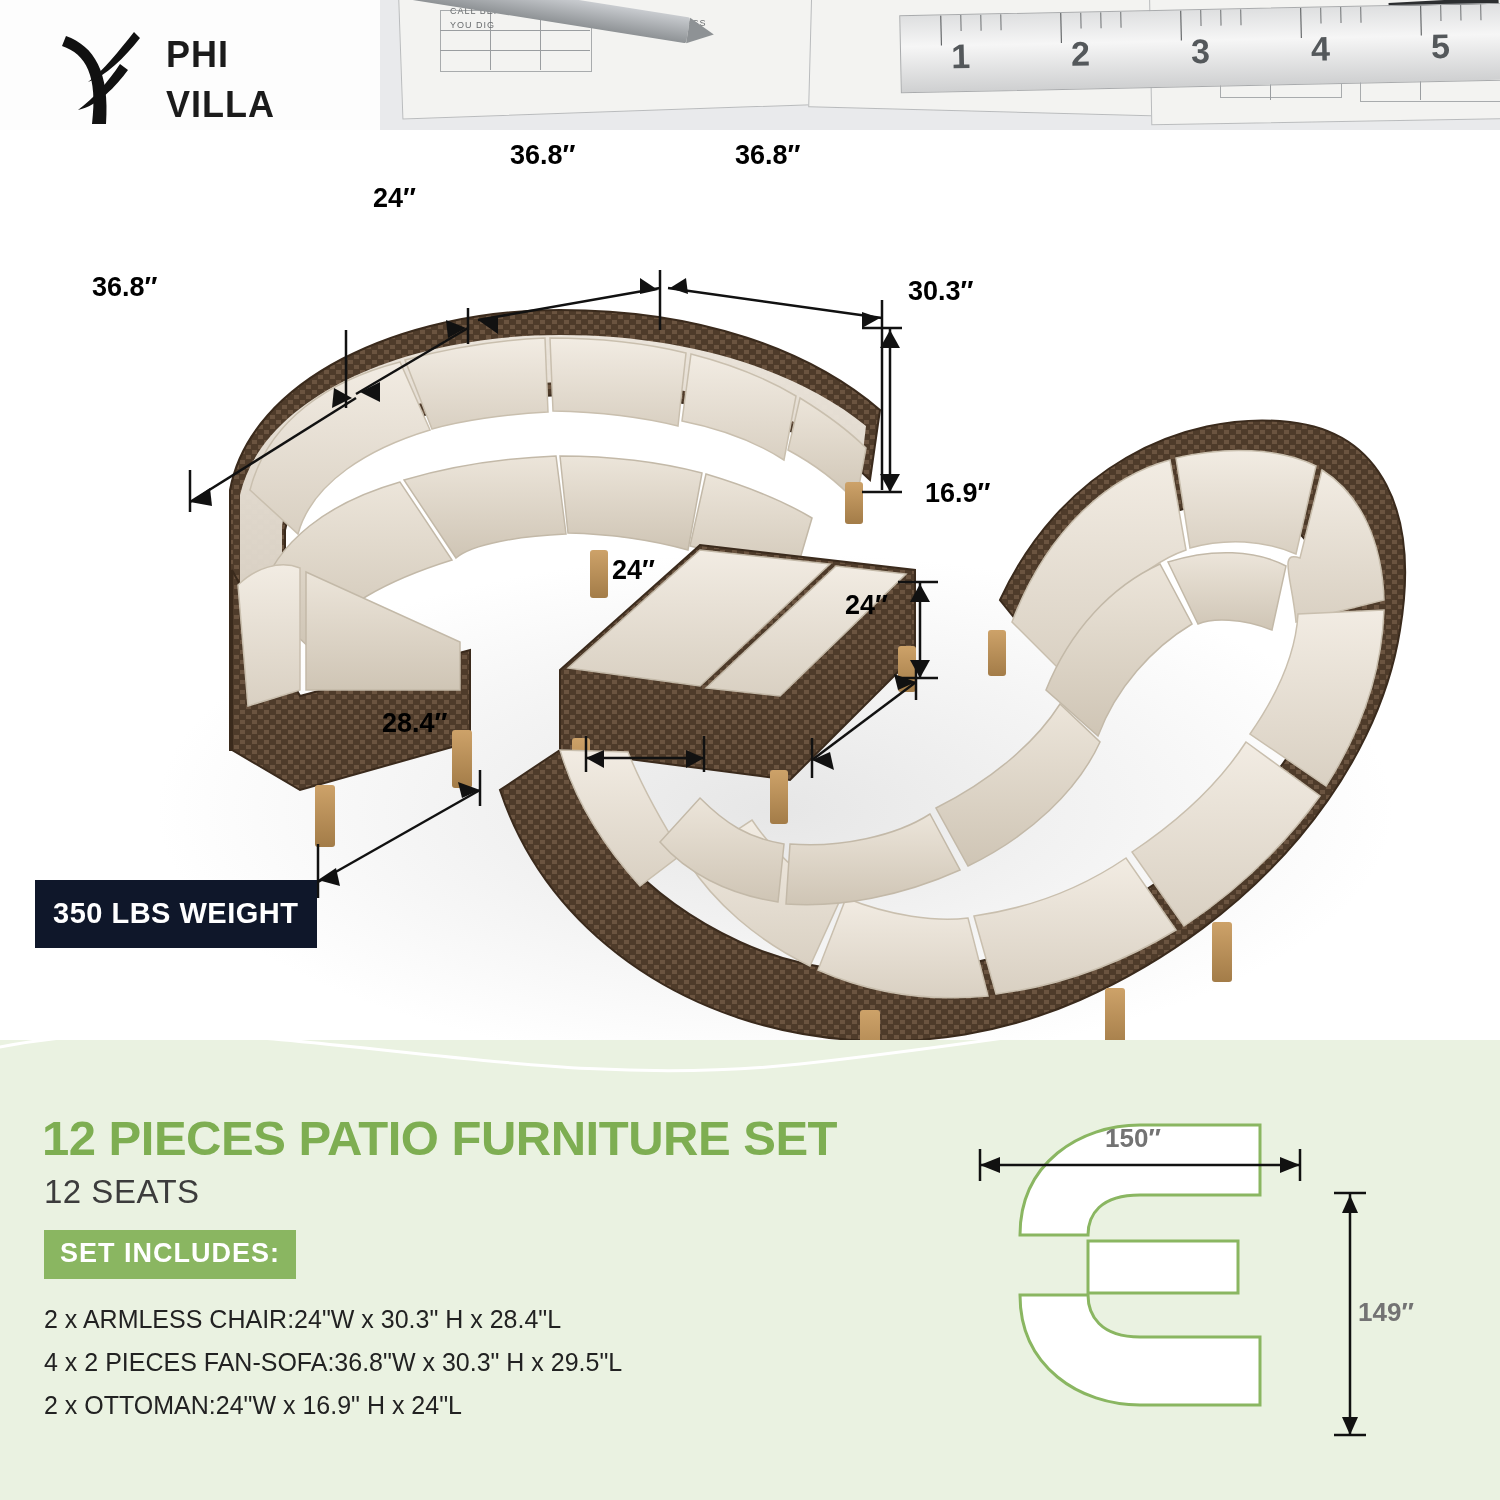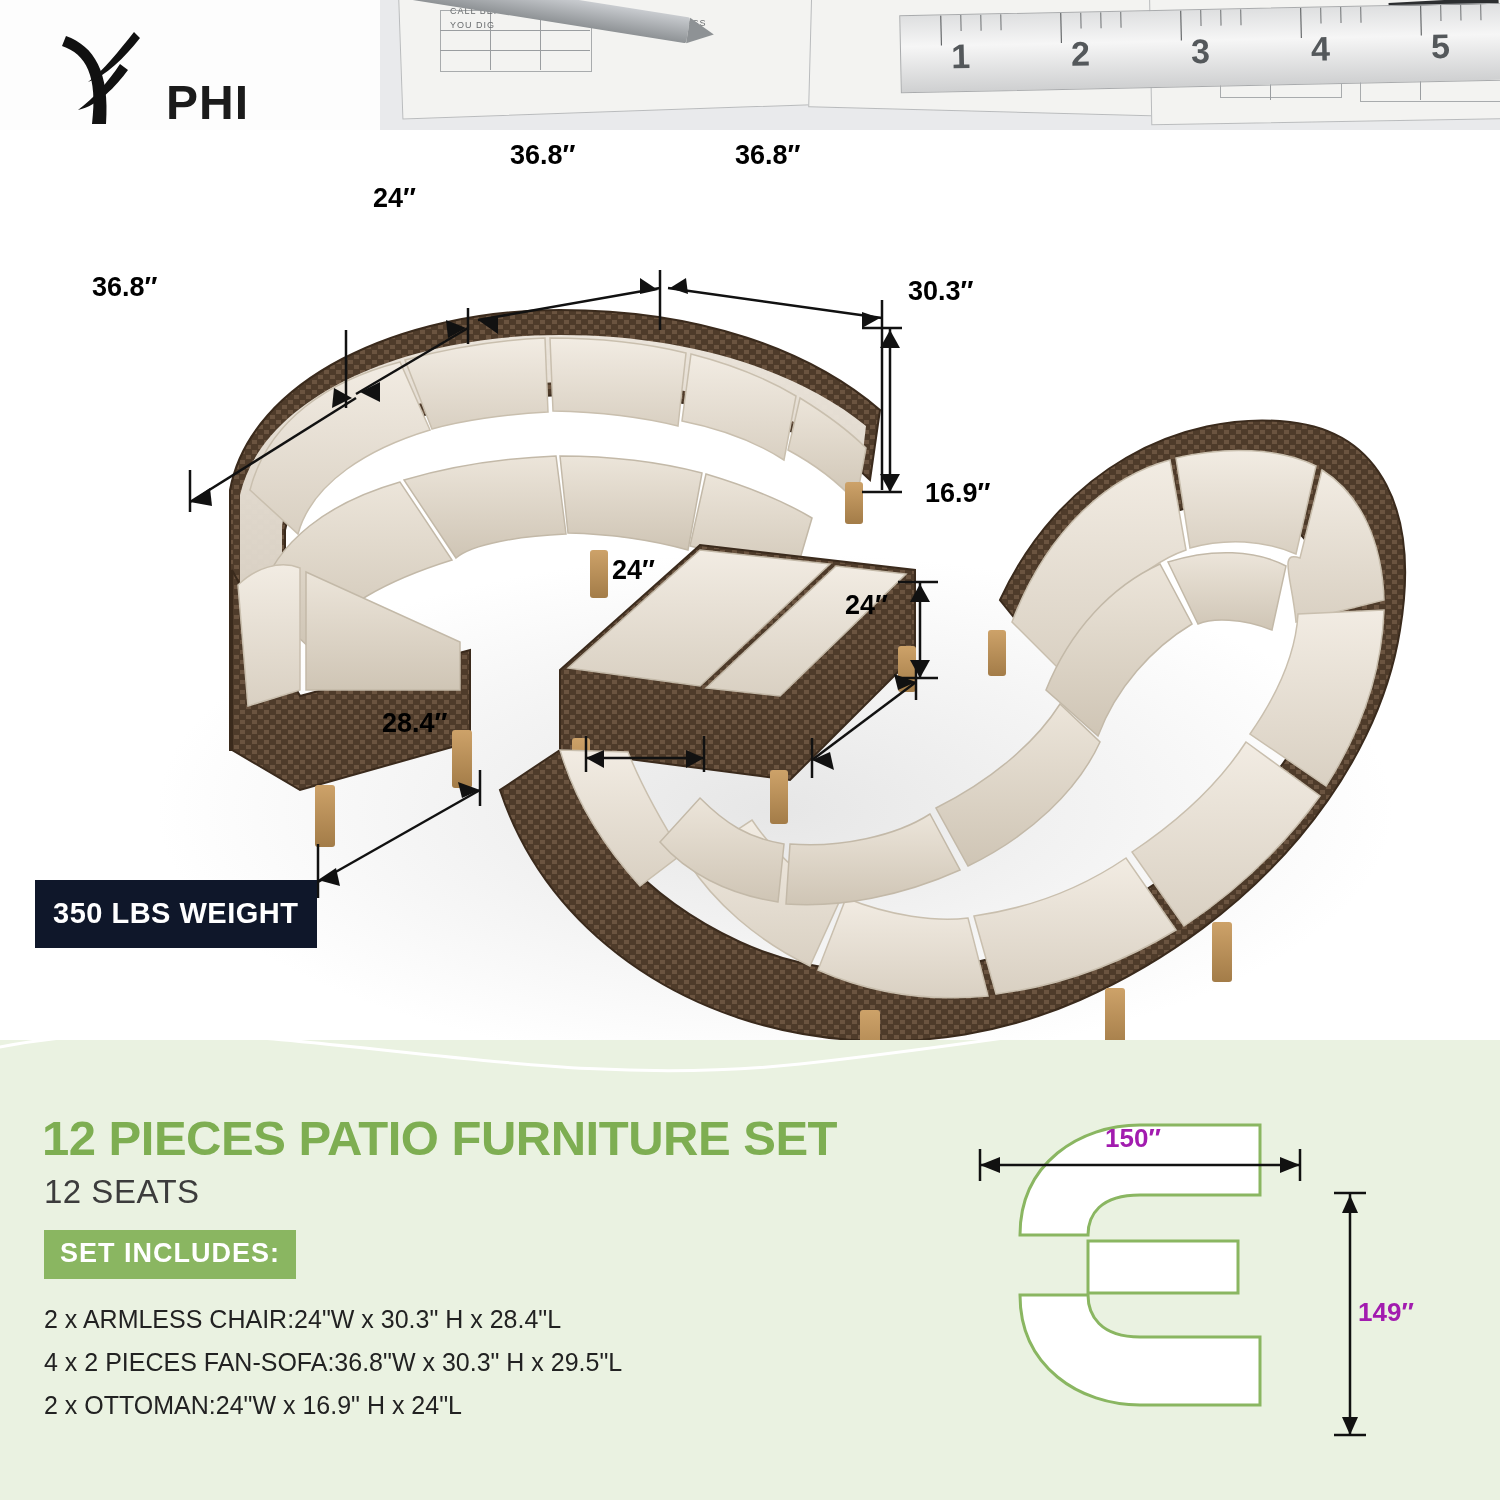--- a/index.html
+++ b/index.html
@@ -136,27 +136,26 @@
     position: absolute;
     left: 0;
     top: 6px;
     width: 110px;
     height: 110px;
   }
   .logo-text {
     position: absolute;
     left: 118px;
     top: 12px;
-    font-size: 48px;
+    font-size: 36px;
     line-height: 50px;
     font-weight: 800;
     letter-spacing: 1px;
     color: #1b1b1b;
     font-family: "Liberation Sans", sans-serif;
-    margin-top: 48px;
   }
 
   
   .hero {
     position: absolute;
     left: 0;
     top: 130px;
     width: 1500px;
     height: 930px;
     background: #ffffff;
@@ -266,21 +265,21 @@
     position: absolute;
     left: 960px;
     top: 75px;
     width: 420px;
     height: 350px;
   }
   .fp-dim-label {
     position: absolute;
     font-size: 26px;
     font-weight: bold;
-    color: #a21caf;
+    color: #737373;
     font-family: "Liberation Sans", sans-serif;
   }
 </style>
 </head>
 <body>
 
 <div id="page">
 
   <div class="blueprint-strip">
     <div class="bp-sheet s1"></div>
@@ -338,21 +337,21 @@
   </div>
 
   <div class="logo">
     <svg class="logo-mark" viewBox="0 0 110 110">
       <path d="M18,12 C46,22 62,48 58,100 L44,100 C50,52 38,30 14,22 Z" fill="#111"></path>
       <path d="M86,8 C70,28 56,46 40,58 C58,52 76,34 92,14 Z" fill="#111"></path>
       <path d="M72,40 C60,58 46,74 30,86 C50,82 68,62 80,46 Z" fill="#111"></path>
     </svg>
     <div class="logo-text">
       <div>PHI</div>
-      <div>PATIO</div>
+      <div>VILLA</div>
     </div>
   </div>
 
   <div class="hero">
     <div class="floor-shadow"></div>
 
     <svg width="1500" height="930" viewBox="0 0 1500 930" style="position:absolute;left:0;top:0;">
       <defs>
         <linearGradient id="cg" x1="0" y1="0" x2="0" y2="1">
           <stop offset="0%" stop-color="#f2ece3"></stop>

